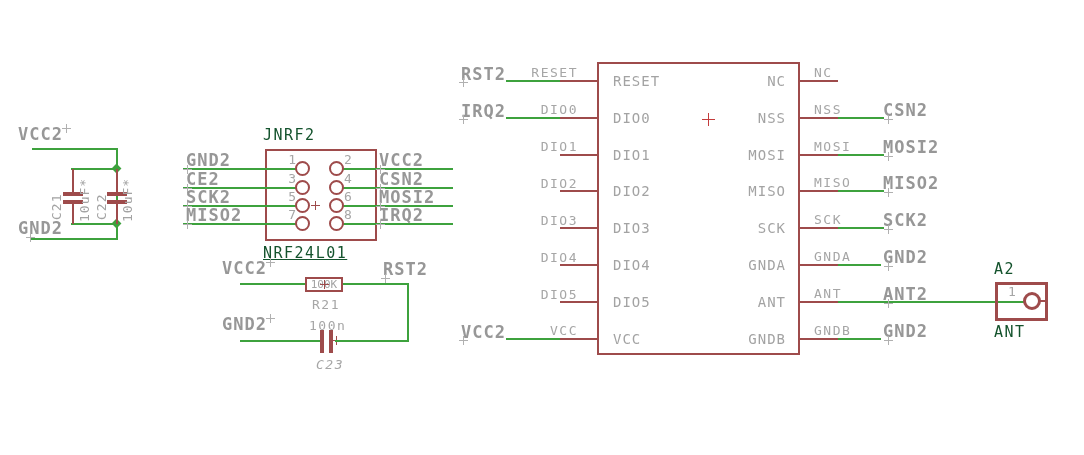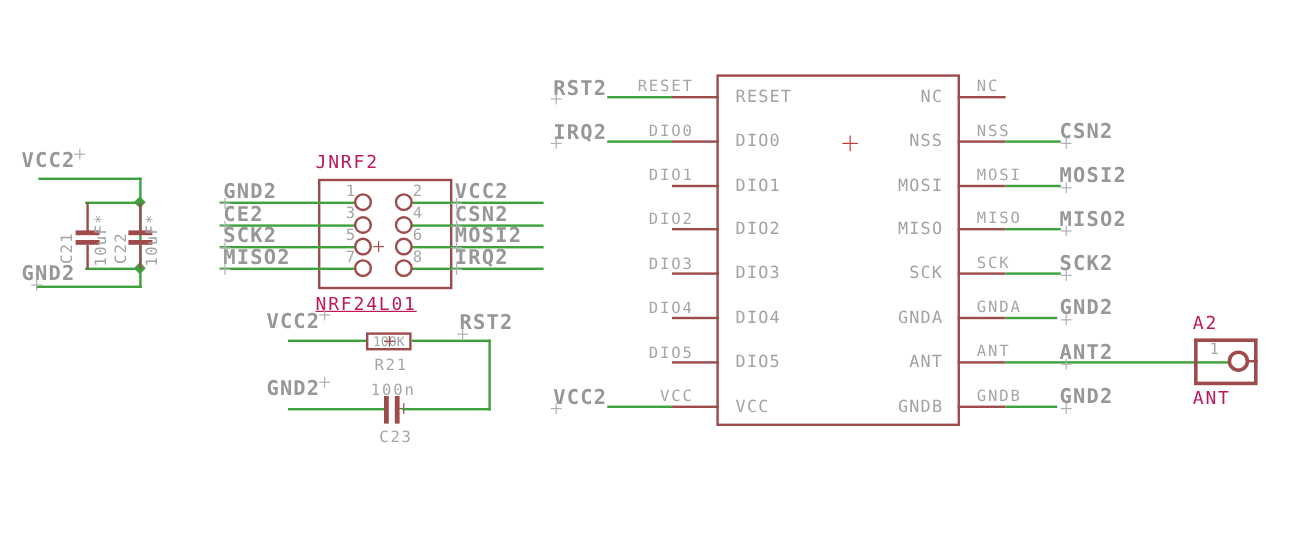--- a/index.html
+++ b/index.html
@@ -17,21 +17,21 @@
   .box{position:absolute;border:2px solid #9e4b4b;background:transparent;}
   .box3{position:absolute;border:3px solid #9e4b4b;background:transparent;}
   .pin-circle{position:absolute;width:15px;height:15px;border:2px solid #9e4b4b;border-radius:50%;background:#fff;}
   .pin-circle.big{width:18px;height:18px;border-width:3px;}
   .plate-h{position:absolute;width:20px;height:4px;background:#9e4b4b;}
   .plate-v{position:absolute;width:4px;height:23px;background:#9e4b4b;}
   
   .b{position:absolute;font:bold 17px/1 "DejaVu Sans Mono",monospace;color:#979797;letter-spacing:1px;white-space:nowrap;}
   .s{position:absolute;font:13px/1 "DejaVu Sans Mono",monospace;color:#a6a6a6;letter-spacing:1.5px;white-space:nowrap;}
   .i{position:absolute;font:14px/1 "DejaVu Sans Mono",monospace;color:#a3a3a3;letter-spacing:1px;white-space:nowrap;}
-  .t{position:absolute;font:15px/1 "DejaVu Sans Mono",monospace;color:#be185d;letter-spacing:1.5px;white-space:nowrap;}
+  .t{position:absolute;font:15px/1 "DejaVu Sans Mono",monospace;color:#14532d;letter-spacing:1.5px;white-space:nowrap;}
   .num{position:absolute;font:13px/1 "DejaVu Sans Mono",monospace;color:#a6a6a6;white-space:nowrap;}
   .vtx{position:absolute;font:13px/1 "DejaVu Sans Mono",monospace;color:#a3a3a3;letter-spacing:1px;white-space:nowrap;
        transform:rotate(-90deg);transform-origin:0 0;}
   .rval{position:absolute;font:11px/13px "DejaVu Sans Mono",monospace;color:#a3a3a3;text-align:center;white-space:nowrap;}
   .ra{text-align:right;}
   
   .x{position:absolute;width:9px;height:9px;}
   .x::before{content:"";position:absolute;left:4px;top:0;width:1px;height:9px;background:#b0b0b0;}
   .x::after{content:"";position:absolute;left:0;top:4px;width:9px;height:1px;background:#b0b0b0;}
   .x.m::before,.x.m::after{background:#9e4b4b;}
@@ -132,21 +132,21 @@
   <div class="wv" style="left:407px;top:283px;height:59px;"></div>
 
   <div class="b" style="left:222px;top:316px;">GND2</div>
   <div class="x" style="left:266px;top:314px;"></div>
   <div class="wh" style="left:240px;top:340px;width:81px;"></div>
   <div class="s" style="left:309px;top:319px;">100n</div>
   <div class="plate-v" style="left:320px;top:330px;"></div>
   <div class="plate-v" style="left:329px;top:330px;"></div>
   <div class="x m" style="left:332px;top:336px;"></div>
   <div class="wh" style="left:335px;top:340px;width:74px;"></div>
-  <div class="s" style="left:316px;top:358px;">C23</div>
+  <div class="s" style="left:316px;top:358px;font-style:italic;">C23</div>
 
   <div class="box" style="left:597px;top:62px;width:203px;height:293px;"></div>
   <div class="xbig" style="left:702px;top:113px;"></div>
 
   <div class="b" style="left:461px;top:66px;">RST2</div>
   <div class="x" style="left:459px;top:78px;"></div>
   <div class="wh" style="left:506px;top:80px;width:54px;"></div>
   <div class="s ra" style="left:500px;top:66px;width:78px;">RESET</div>
   <div class="sh" style="left:560px;top:80px;width:39px;"></div>
   <div class="i" style="left:613px;top:74px;">RESET</div>

